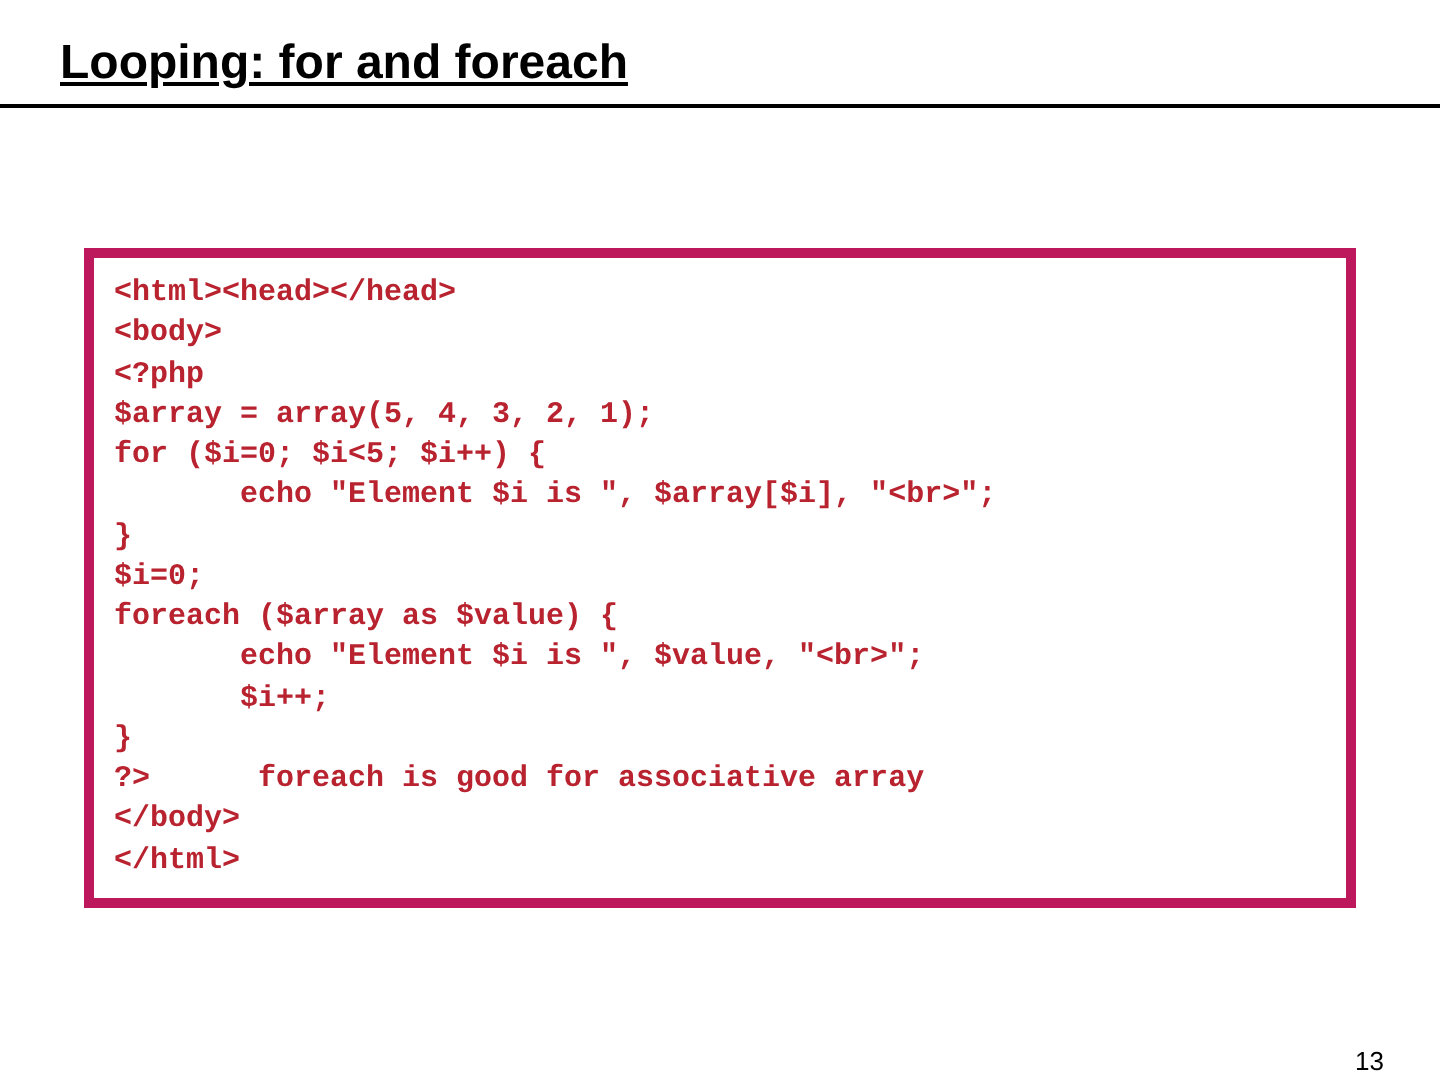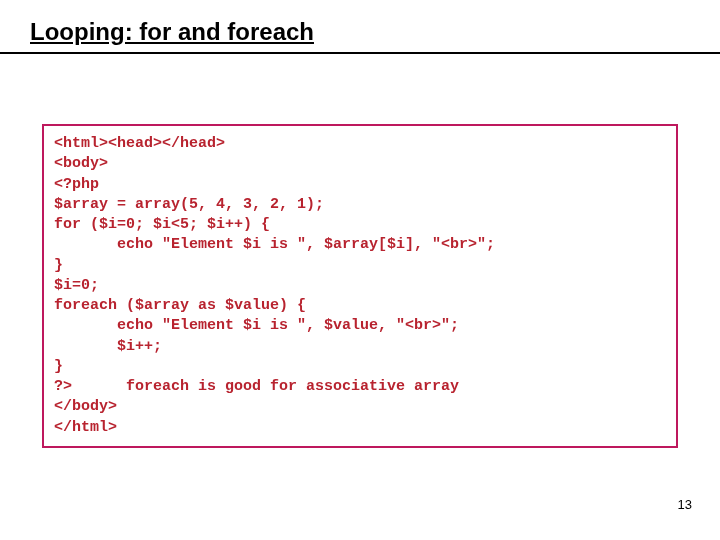--- a/index.html
+++ b/index.html
@@ -17,32 +17,32 @@
     padding: 18px 0 6px 30px;
     text-decoration: underline;
   }
   .title-underline {
     height: 2px;
     background: #000;
     width: 100%;
   }
   .code-box {
     margin: 70px 42px 0 42px;
-    border: 2px solid #be185d;
+    border: 5px solid #be185d;
     padding: 8px 10px 8px 10px;
     font-family: "Courier New", Courier, monospace;
     font-size: 15px;
     font-weight: bold;
     color: #b8232f;
     line-height: 1.35;
     white-space: pre;
   }
   .page-num {
     position: absolute;
-    bottom: 28px;
+    bottom: 2px;
     right: 28px;
     font-size: 13px;
     color: #000;
   }
 </style>
 </head>
 <body>
 
 <div class="title">Looping: for and foreach</div>
 <div class="title-underline"></div>

